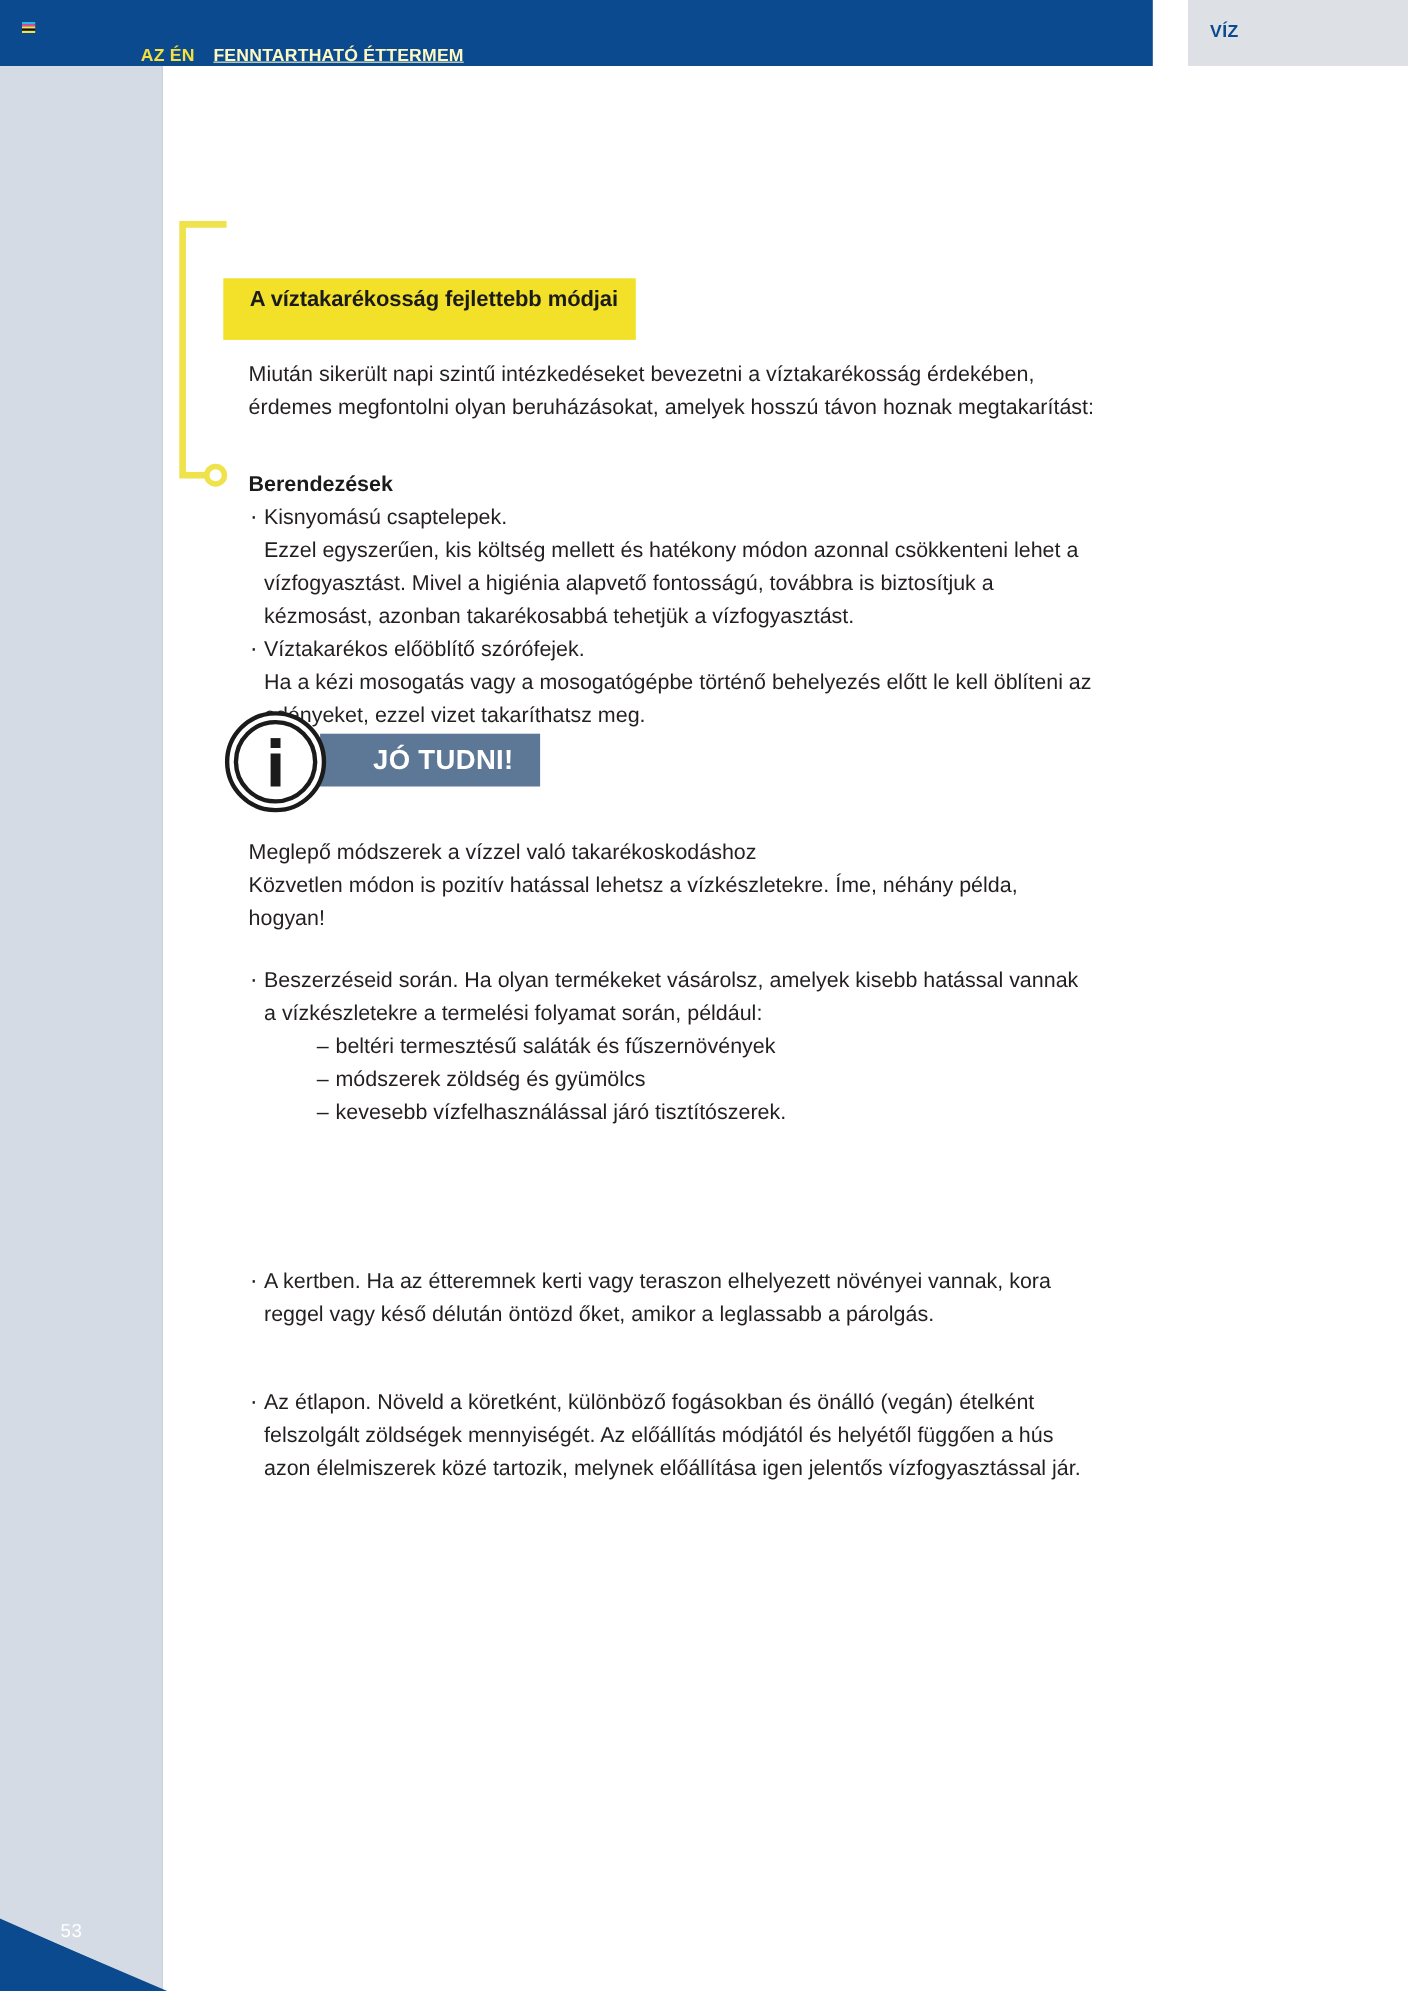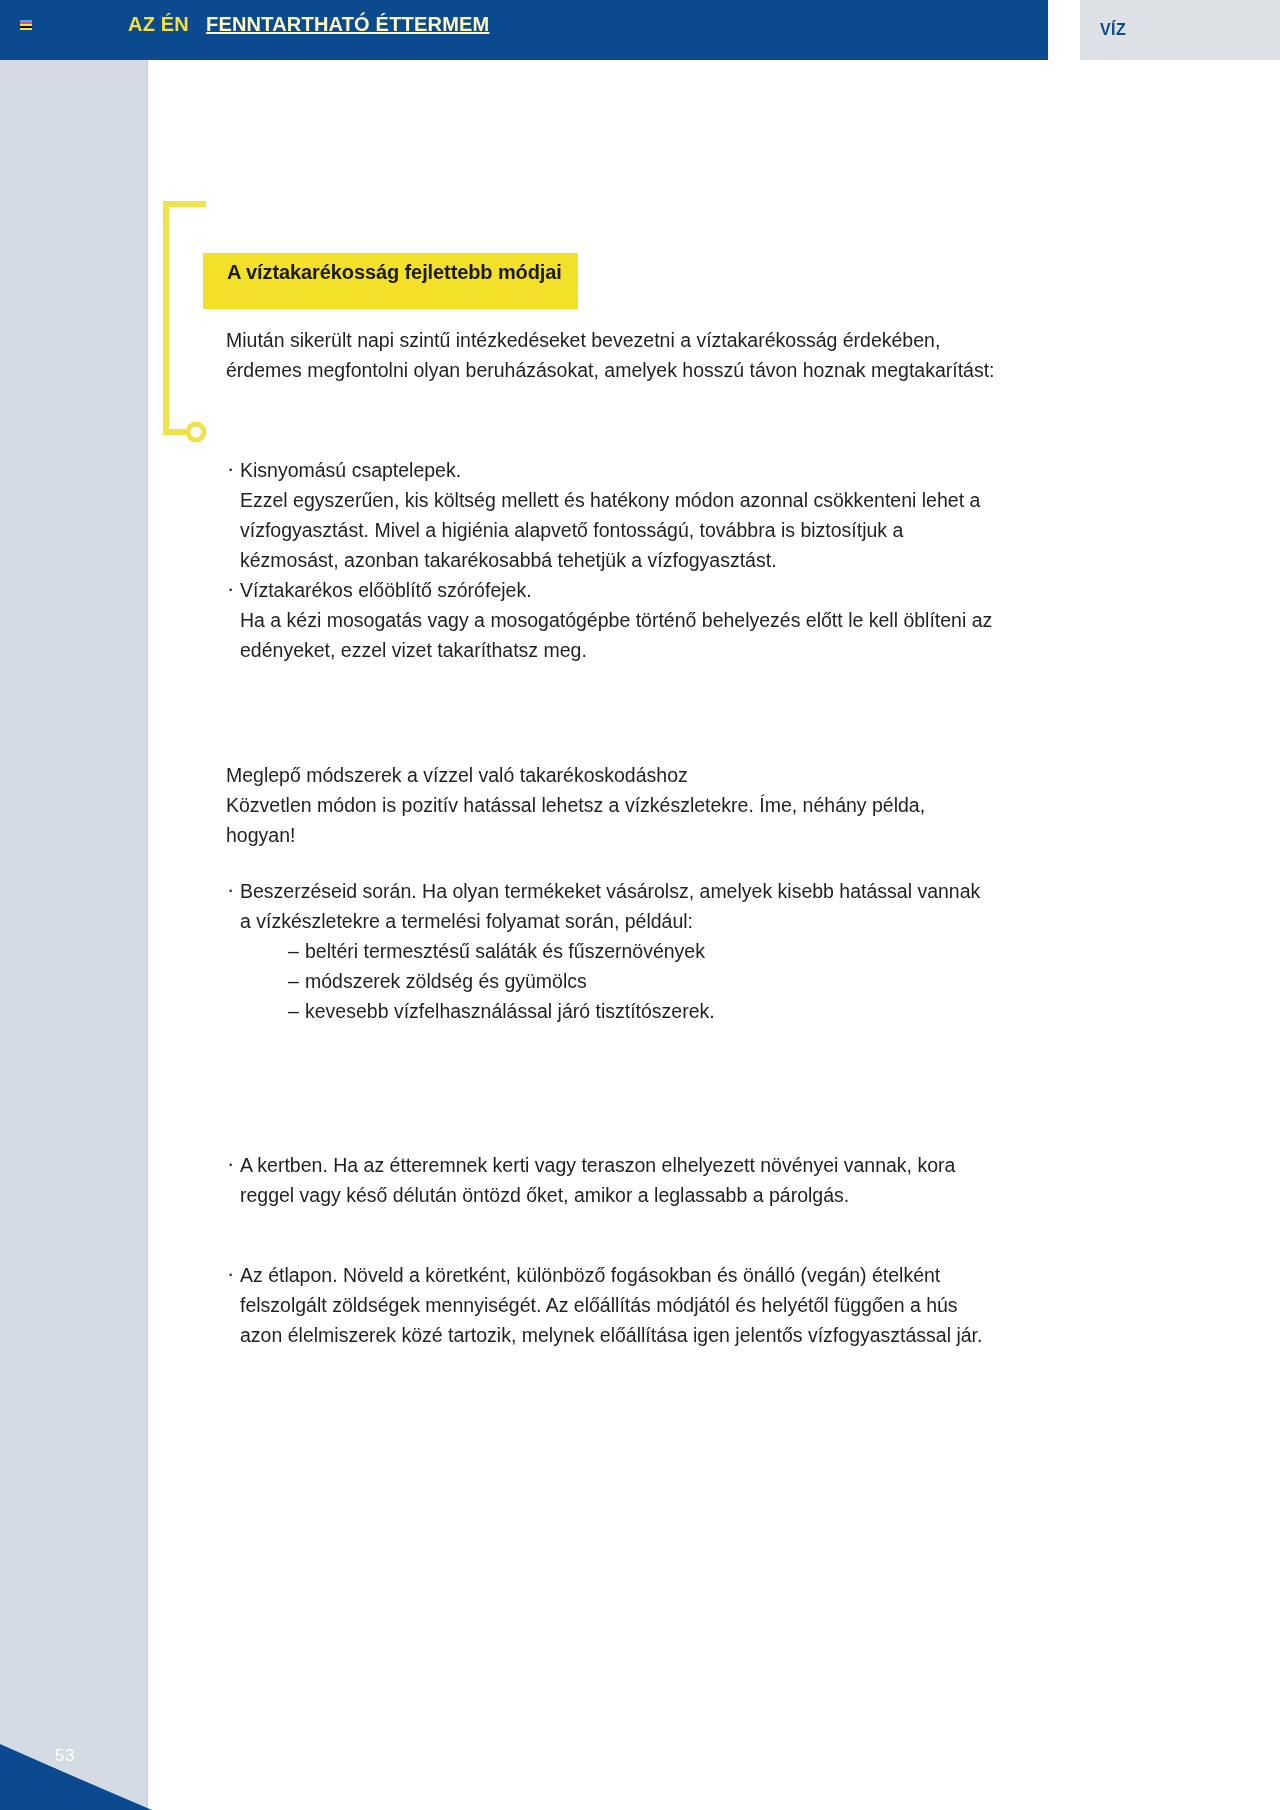--- a/index.html
+++ b/index.html
@@ -23,25 +23,25 @@
     position: absolute;
     left: 0;
     top: 0;
     width: 1048px;
     height: 60px;
     background: #0b4a8f;
   }
   #header-title {
     position: absolute;
     left: 128px;
-    top: 13px;
+    top: 0;
     height: 60px;
     display: flex;
-    align-items: flex-start;
-    font-size: 20px;
+    align-items: flex-end;
+    font-size: 16px;
     font-weight: bold;
     letter-spacing: 0.2px;
     white-space: nowrap;
   }
   #header-title .t-yellow { color: #f5e03c; }
   #header-title .t-white  { color: #fef9c3; margin-left: 17px; text-decoration: underline; }
 
   #reg-mark {
     position: absolute;
     left: 20px;
@@ -260,34 +260,48 @@
       <svg width="60" height="260" viewBox="0 0 60 260" xmlns="http://www.w3.org/2000/svg">
         <path d="M 48 4 L 8 4 L 8 232 L 30 232" fill="none" stroke="#f0e24a" stroke-width="6"></path>
         <circle cx="38" cy="232" r="8" fill="none" stroke="#f0e24a" stroke-width="5"></circle>
       </svg>
     </div>
 
     <div class="highlight-heading">A víztakarékosság fejlettebb módjai</div>
 
     <div class="body-block" style="top:265px;">Miután sikerült napi szintű intézkedéseket bevezetni a víztakarékosság érdekében, érdemes megfontolni olyan beruházásokat, amelyek hosszú távon hoznak megtakarítást:</div>
 
+    <div class="body-block sub-heading" style="top:365px;">Berendezések</div>
 
     <div class="body-block" style="top:395px;">
       <ul class="bullets">
         <li>
           <span>Kisnyomású csaptelepek.</span>
           <div class="cont-line" style="padding-left:0">Ezzel egyszerűen, kis költség mellett és hatékony módon azonnal csökkenteni lehet a vízfogyasztást. Mivel a higiénia alapvető fontosságú, továbbra is biztosítjuk a kézmosást, azonban takarékosabbá tehetjük a vízfogyasztást.</div>
         </li>
         <li>
           <span>Víztakarékos előöblítő szórófejek.</span>
           <div class="cont-line" style="padding-left:0">Ha a kézi mosogatás vagy a mosogatógépbe történő behelyezés előtt le kell öblíteni az edényeket, ezzel vizet takaríthatsz meg.</div>
         </li>
       </ul>
     </div>
 
+    <div id="jotudni">
+      <div id="jotudni-banner">
+        <span>JÓ TUDNI!</span>
+      </div>
+      <div id="info-icon">
+        <svg width="95" height="95" viewBox="0 0 95 95" xmlns="http://www.w3.org/2000/svg">
+          <circle cx="47.5" cy="47.5" r="44" fill="#ffffff" stroke="#1b1b1b" stroke-width="4"></circle>
+          <circle cx="47.5" cy="47.5" r="36" fill="#ffffff" stroke="#1b1b1b" stroke-width="4"></circle>
+          <rect x="43" y="40" width="9" height="30" fill="#1b1b1b"></rect>
+          <rect x="43" y="26" width="9" height="9" fill="#1b1b1b"></rect>
+        </svg>
+      </div>
+    </div>
 
     <div class="body-block" style="top:700px;">Meglepő módszerek a vízzel való takarékoskodáshoz</div>
     <div class="body-block" style="top:730px;">Közvetlen módon is pozitív hatással lehetsz a vízkészletekre. Íme, néhány példa, hogyan!</div>
 
     <div class="body-block" style="top:816px;">
       <ul class="bullets">
         <li>
           <span>Beszerzéseid során. Ha olyan termékeket vásárolsz, amelyek kisebb hatással vannak a vízkészletekre a termelési folyamat során, például:</span>
         </li>
       </ul>

